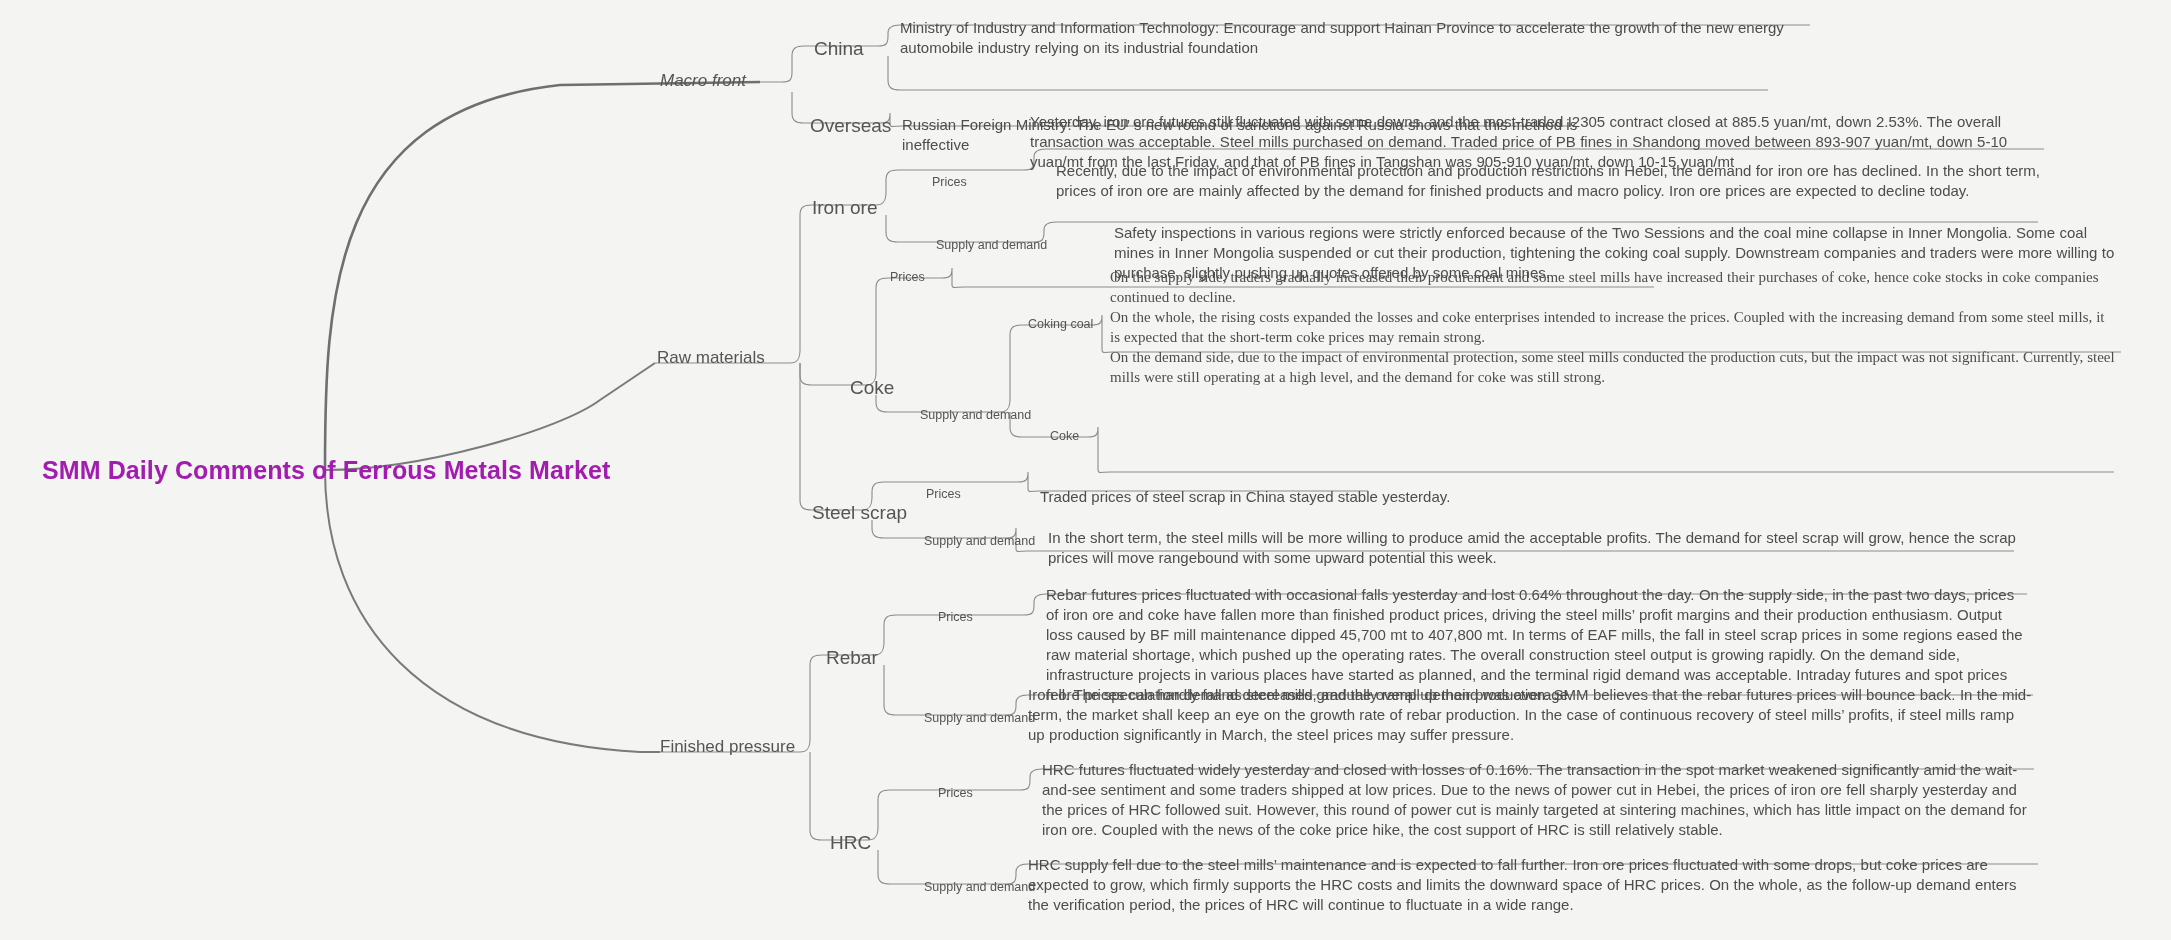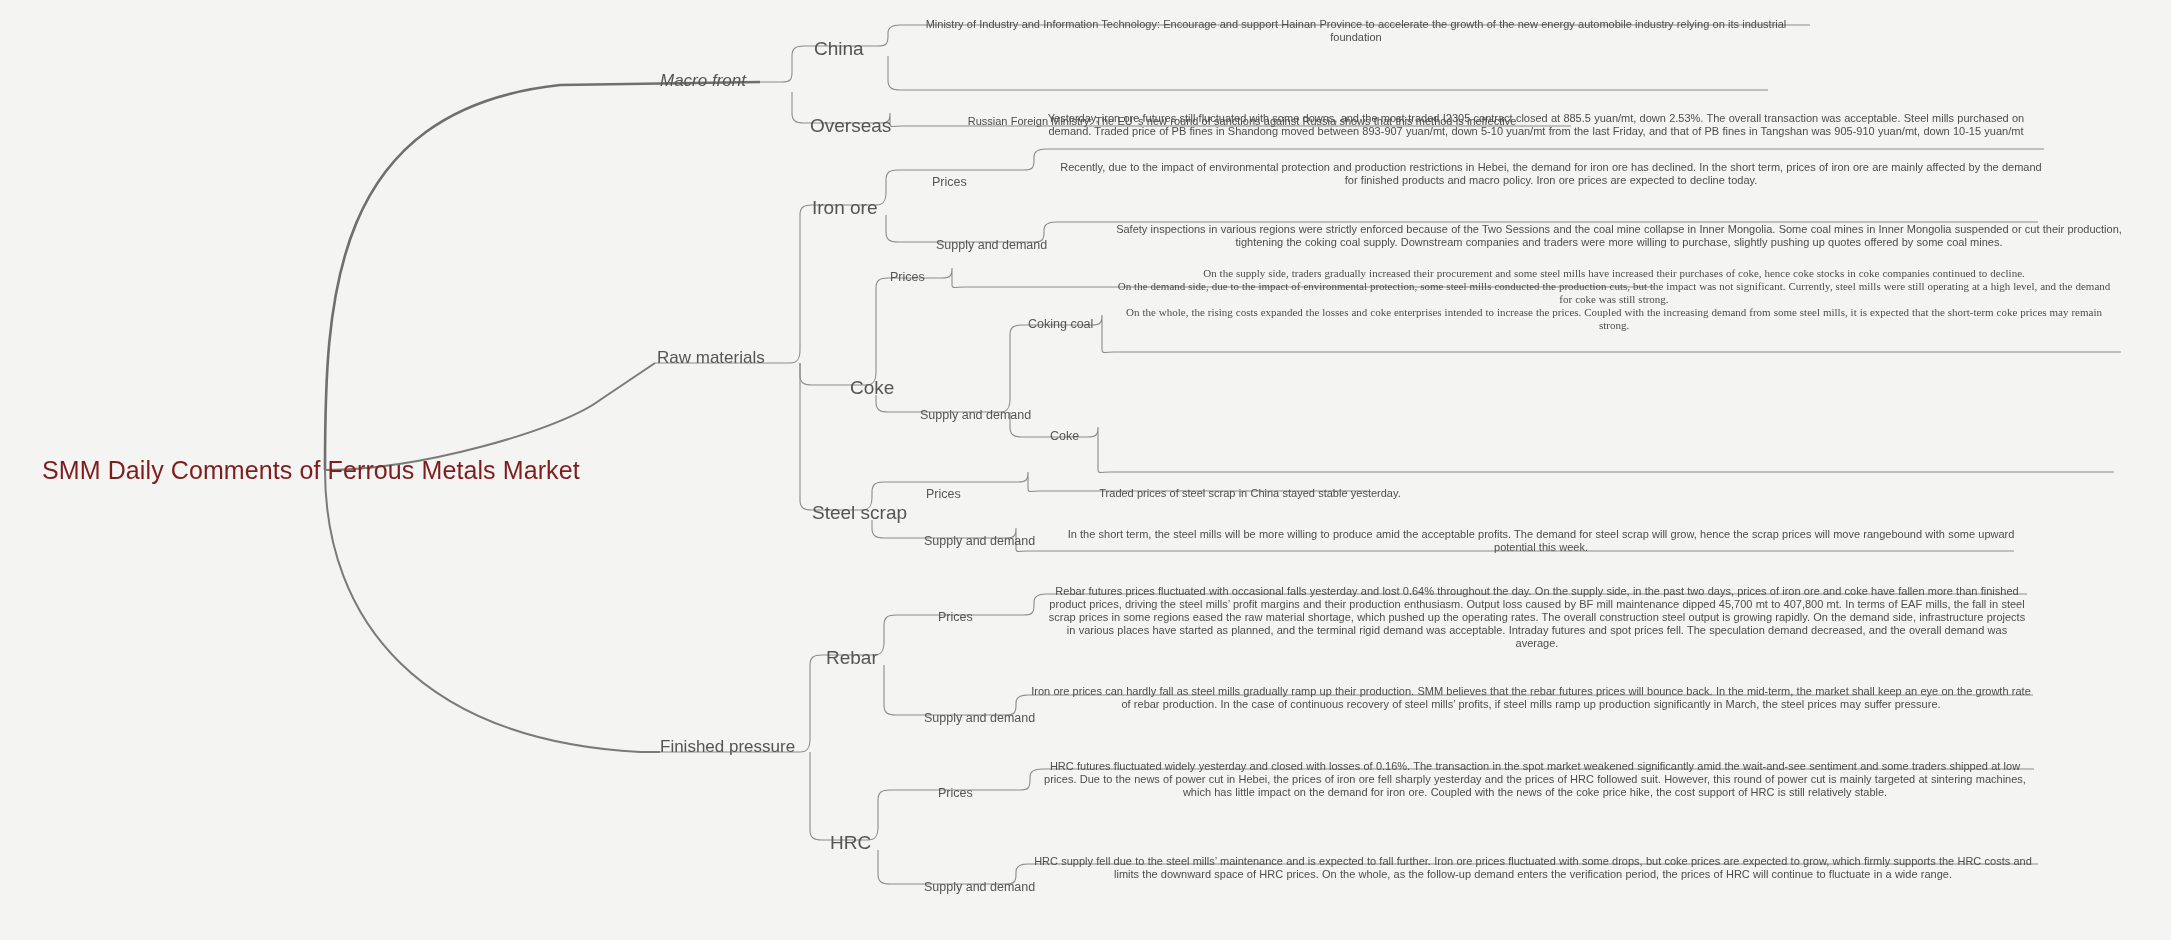--- a/index.html
+++ b/index.html
@@ -43,22 +43,22 @@
   }
 
   .node {
     position: absolute;
     box-sizing: border-box;
   }
 
   
   .root {
     font-size: 25px;
-    color: #7f1d1d;
-    font-weight: 400;
+    color: #a21caf;
+    font-weight: 700;
     white-space: nowrap;
     letter-spacing: .1px;
   }
 
   
   .l1 {
     font-size: 17px;
     color: #555;
     white-space: nowrap;
   }
@@ -72,24 +72,24 @@
 
   
   .l3 {
     font-size: 12.5px;
     color: #555;
     white-space: nowrap;
   }
 
   
   .leaf {
-    font-size: 11px;
-    line-height: 13px;
+    font-size: 15px;
+    line-height: 20px;
     color: #4d4d4d;
-    text-align: center;
+    text-align: left;
     word-spacing: .2px;
   }
   .leaf p { margin: 0; font-family: Liberation Serif, serif; }
 </style>
 </head>
 <body>
 
 <div id="mindmap">
 
   <svg class="links" viewBox="0 0 2171 940">
@@ -182,22 +182,22 @@
   <div class="node l3" style="left:920px; top:408px;">Supply and demand</div>
 
   <div class="node l3" style="left:1028px; top:317px;">Coking coal</div>
 
   <div class="node leaf" style="left:1114px; top:223px; width:1010px;">Safety inspections in various regions were strictly enforced because of the Two Sessions and the coal mine collapse in Inner Mongolia. Some coal mines in Inner Mongolia suspended or cut their production, tightening the coking coal supply. Downstream companies and traders were more willing to purchase, slightly pushing up quotes offered by some coal mines.</div>
 
   <div class="node l3" style="left:1050px; top:429px;">Coke</div>
 
   <div class="node leaf" style="left:1110px; top:267px; width:1008px;">
     <p>On the supply side, traders gradually increased their procurement and some steel mills have increased their purchases of coke, hence coke stocks in coke companies continued to decline.</p>
+    <p>On the whole, the rising costs expanded the losses and coke enterprises intended to increase the prices. Coupled with the increasing demand from some steel mills, it is expected that the short-term coke prices may remain strong.</p>
     <p>On the demand side, due to the impact of environmental protection, some steel mills conducted the production cuts, but the impact was not significant. Currently, steel mills were still operating at a high level, and the demand for coke was still strong.</p>
-    <p>On the whole, the rising costs expanded the losses and coke enterprises intended to increase the prices. Coupled with the increasing demand from some steel mills, it is expected that the short-term coke prices may remain strong.</p>
   </div>
 
   <div class="node l2" style="left:812px; top:502px;">Steel scrap</div>
 
   <div class="node l3" style="left:926px; top:487px;">Prices</div>
 
   <div class="node leaf" style="left:1040px; top:487px; width:420px;">Traded prices of steel scrap in China stayed stable yesterday.</div>
 
   <div class="node l3" style="left:924px; top:534px;">Supply and demand</div>
 

